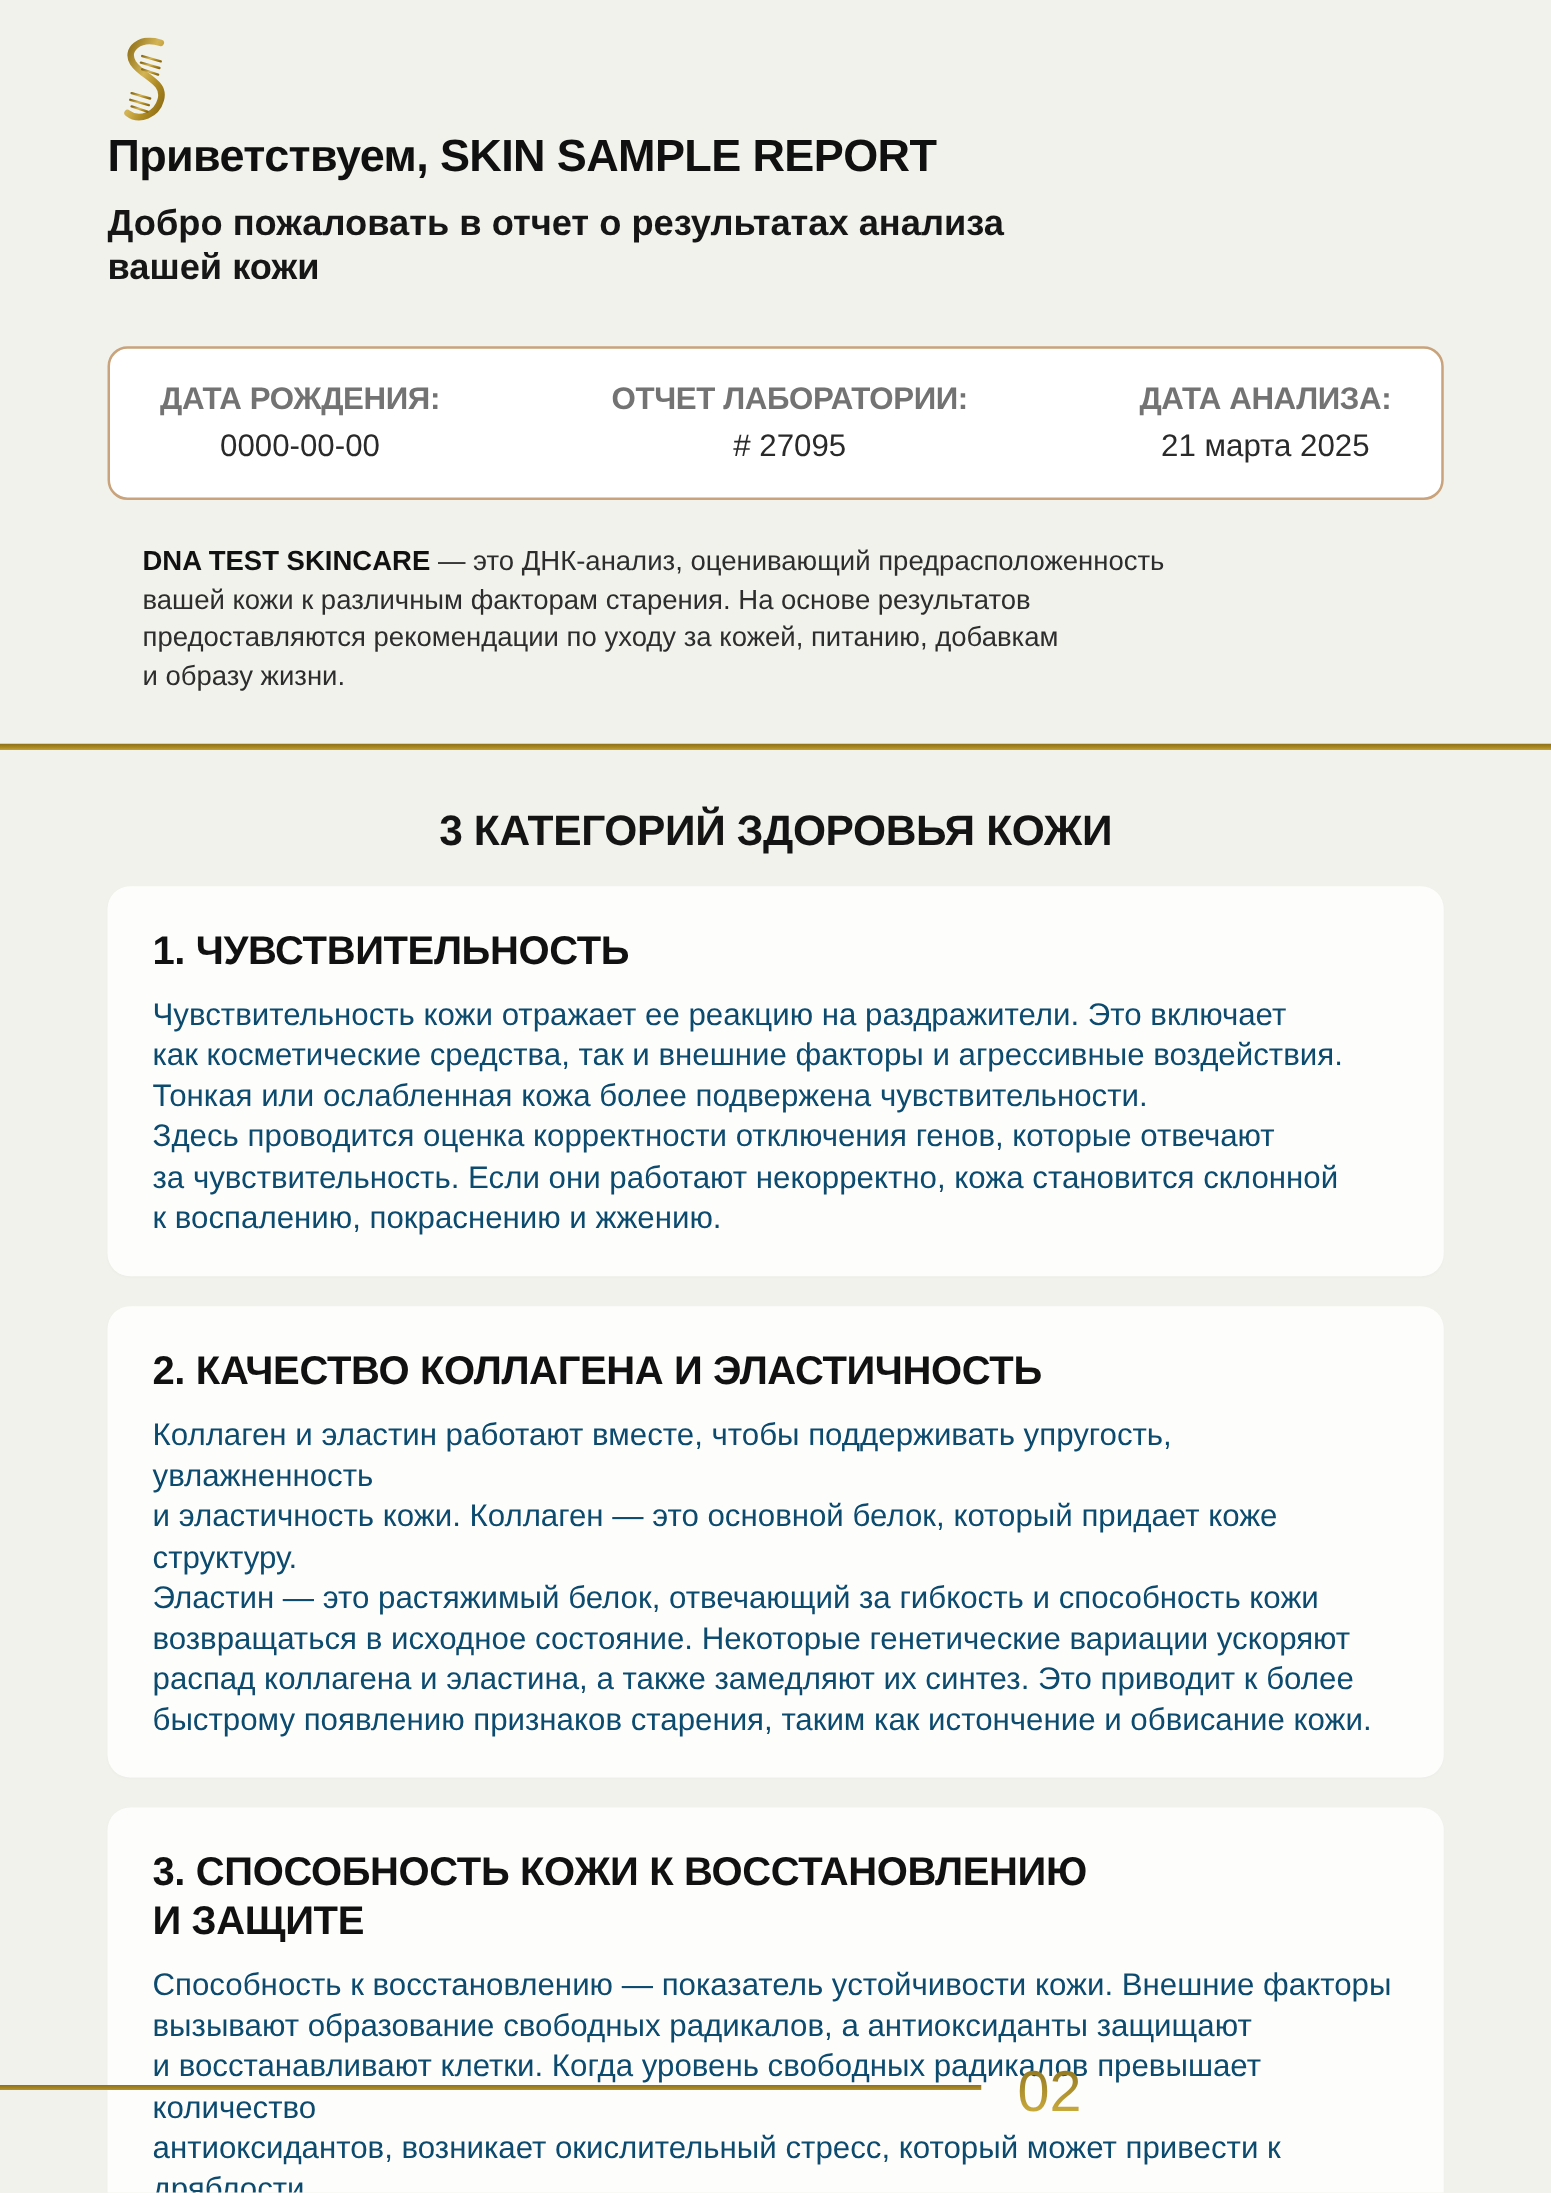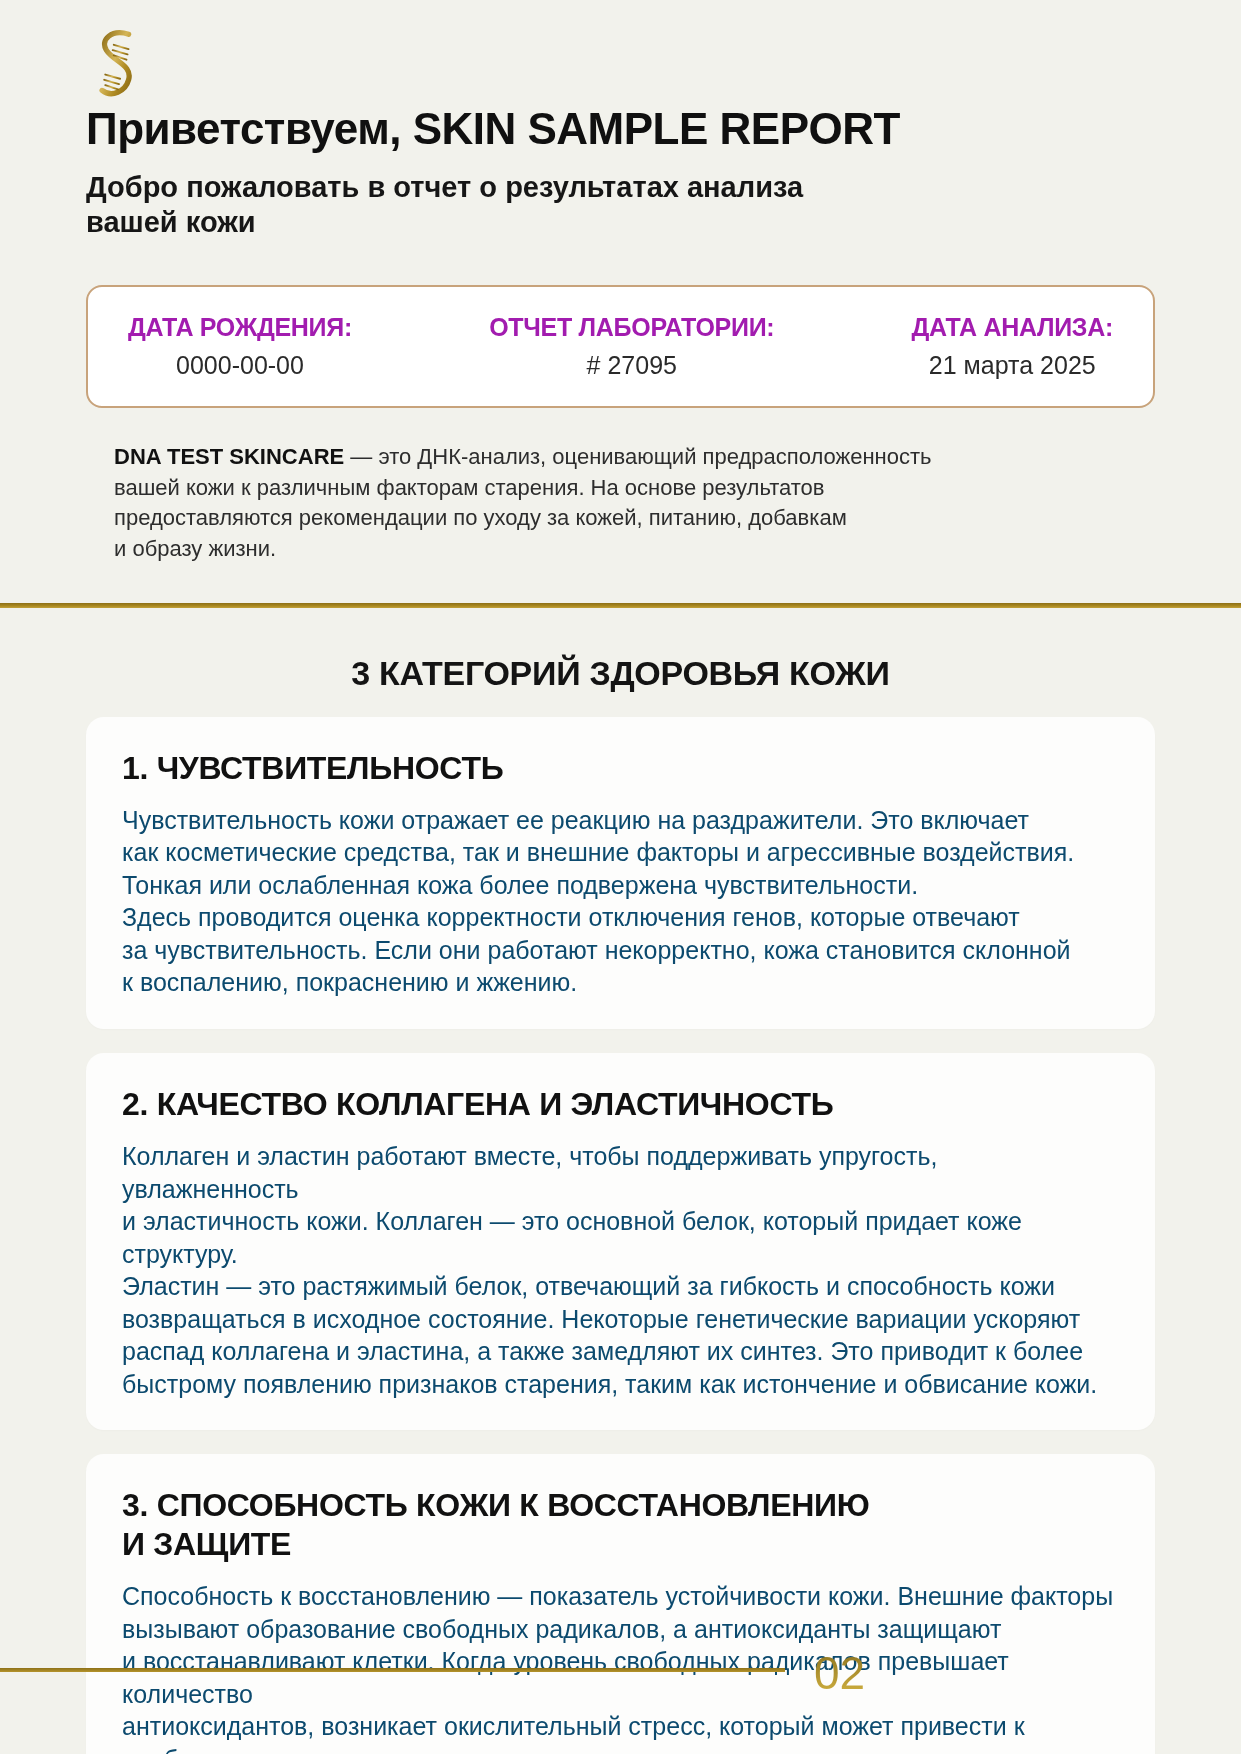--- a/index.html
+++ b/index.html
@@ -13,21 +13,21 @@
     overflow: hidden;
   }
   .content { padding: 0 86px; }
 
   
   .logo { margin-top: 30px; width: 64px; height: 70px; display: block; }
 
   
   .title {
     margin-top: 4px;
-    font-size: 44px;
+    font-size: 36px;
     font-weight: 700;
     letter-spacing: -0.5px;
     color: #101010;
   }
   .subtitle {
     margin-top: 16px;
     font-size: 29px;
     font-weight: 700;
     line-height: 1.22;
     color: #161616;
@@ -43,21 +43,21 @@
     padding: 26px 40px;
     display: flex;
     justify-content: space-between;
     align-items: flex-start;
   }
   .info-field { text-align: center; }
   .info-label {
     font-size: 25px;
     font-weight: 700;
     letter-spacing: -0.3px;
-    color: #a21caf;
+    color: #737373;
   }
   .info-value {
     margin-top: 9px;
     font-size: 25px;
     font-weight: 400;
     color: #2a2a2a;
   }
 
   
   .intro {

